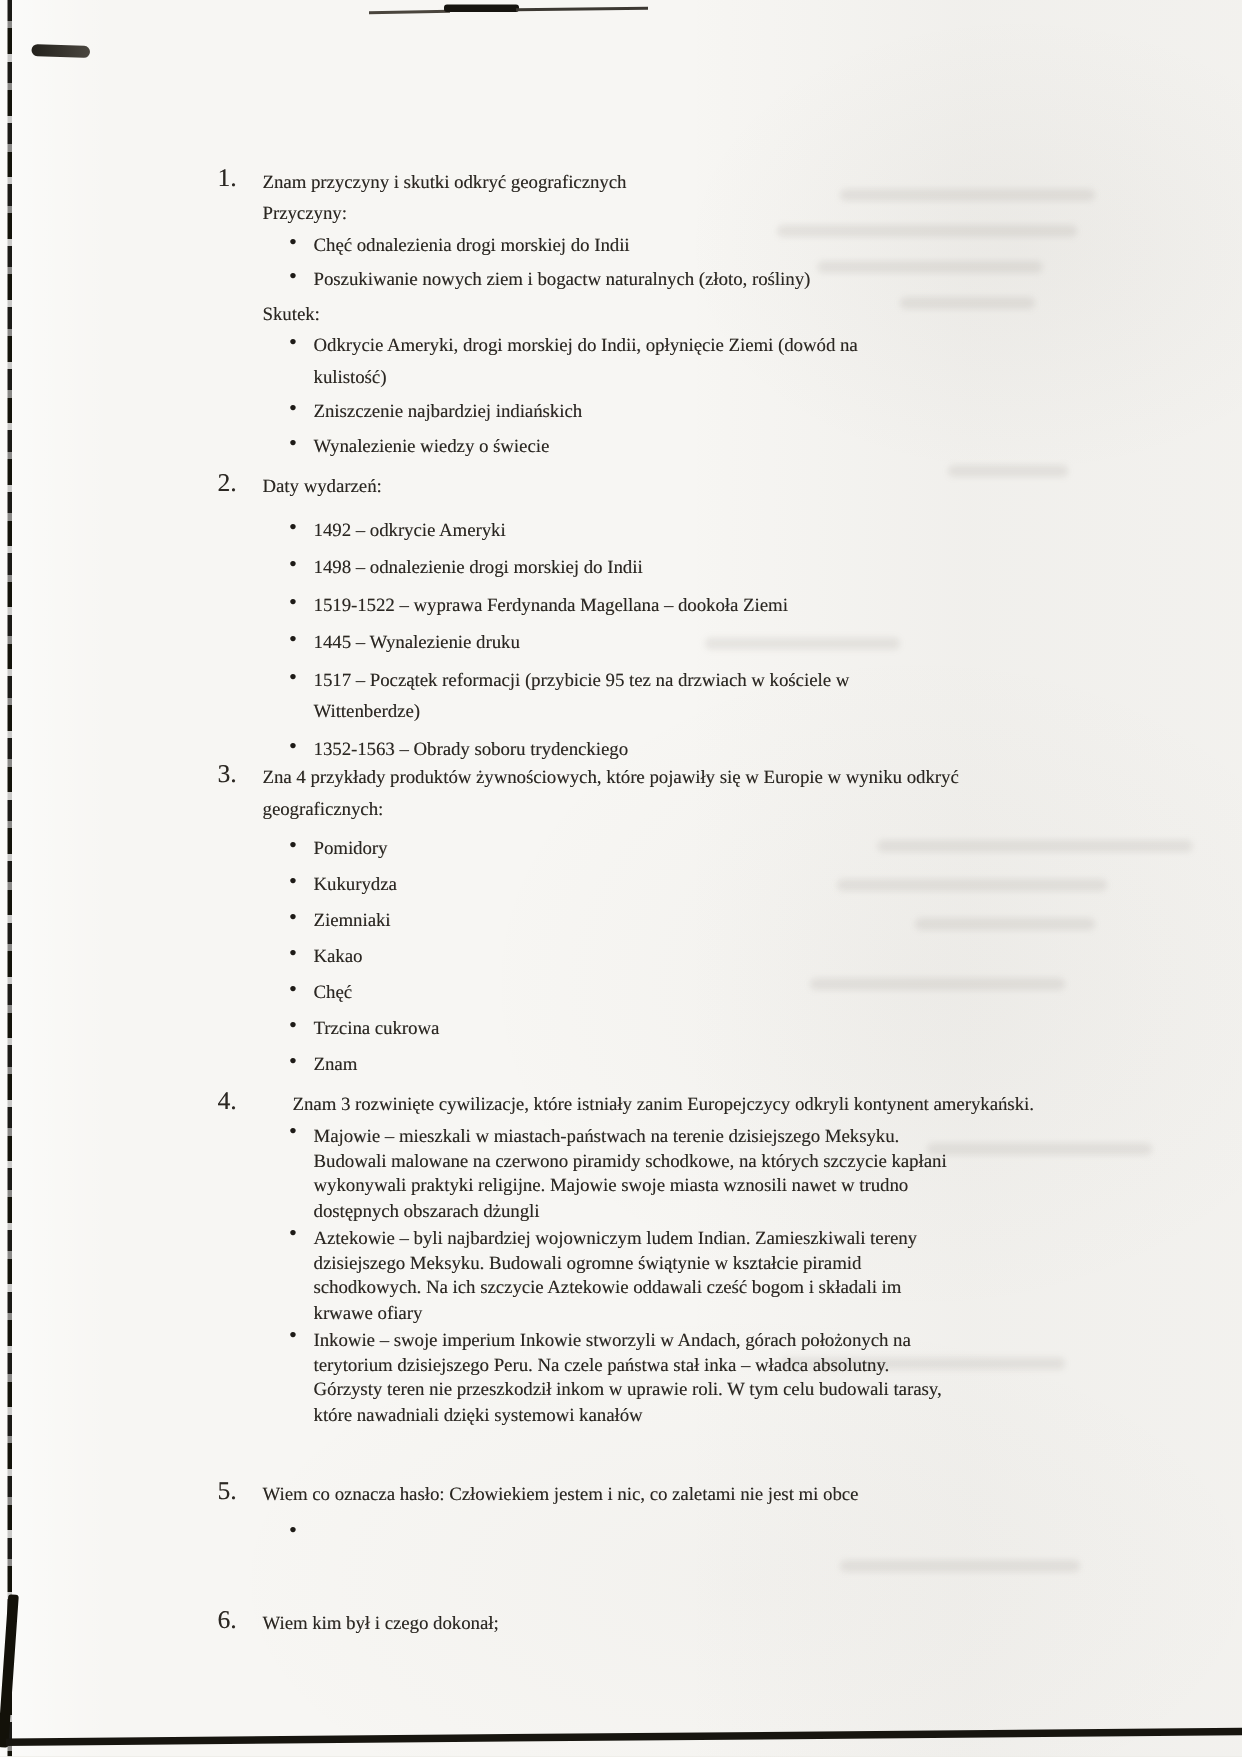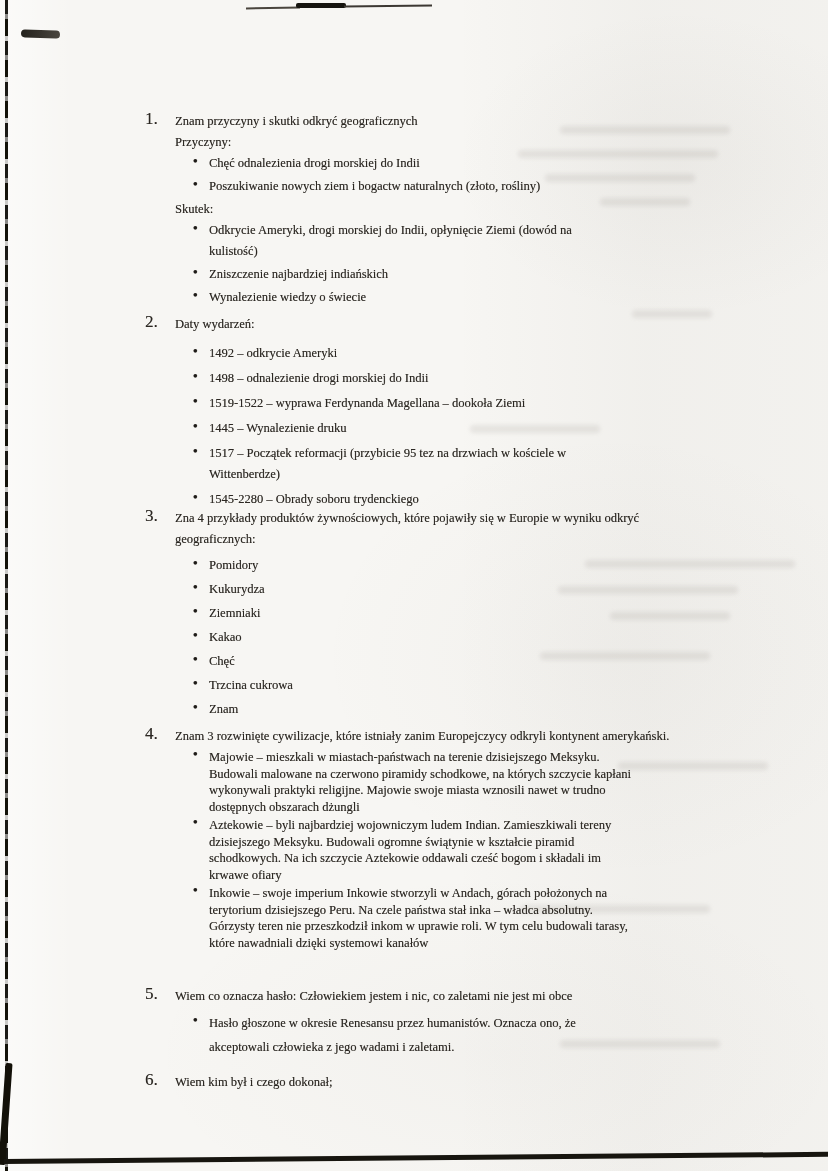--- a/index.html
+++ b/index.html
@@ -44,21 +44,21 @@
   .num{position:absolute;left:0;top:-3px;font-size:17px;line-height:22px;}
   .title{display:block;width:500px;}
   .grp-label{display:block;}
   .bullets{list-style:none;margin:0 0 0 18px;padding:0;}
   .bullets li{position:relative;padding-left:16px;margin-bottom:2px;}
   .dot{position:absolute;left:0;top:-3px;font-size:13px;font-weight:bold;color:#1e1b17;}
   .s1{top:111px;} .s2{top:314px;} .s3{top:508px;} .s4{top:726px;} .s5{top:986px;} .s6{top:1072px;}
   .s1 li,.s2 li{width:410px;}
   .s2 .bullets{margin-top:8px;} .s2 li{margin-bottom:4px;}
   .s3 .bullets{margin-top:5px;} .s3 li{margin-bottom:3px;}
-  .s4 .title{line-height:20px;}
+  .s4 .title{line-height:20px;margin-left:20px;}
   .s4 .bullets{margin-top:3px;}
   .s4 li{width:425px;line-height:16.5px;margin-bottom:2px;}
   .s5 .bullets{margin-top:4px;} .s5 li{width:400px;line-height:24px;}
 </style>
 </head>
 <body>
 
 <div class="page">
 
   <div class="edge-left"></div>
@@ -103,21 +103,21 @@
 
   <div class="sec s2">
     <span class="num">2.</span>
     <span class="title">Daty wydarzeń:</span>
     <ul class="bullets">
       <li><span class="dot">•</span><span>1492 – odkrycie Ameryki</span></li>
       <li><span class="dot">•</span><span>1498 – odnalezienie drogi morskiej do Indii</span></li>
       <li><span class="dot">•</span><span>1519-1522 – wyprawa Ferdynanda Magellana – dookoła Ziemi</span></li>
       <li><span class="dot">•</span><span>1445 – Wynalezienie druku</span></li>
       <li><span class="dot">•</span><span>1517 – Początek reformacji (przybicie 95 tez na drzwiach w kościele w Wittenberdze)</span></li>
-      <li><span class="dot">•</span><span>1545-2280 – Obrady soboru trydenckiego</span></li>
+      <li><span class="dot">•</span><span>1352-1563 – Obrady soboru trydenckiego</span></li>
     </ul>
   </div>
 
   <div class="sec s3">
     <span class="num">3.</span>
     <span class="title" style="width:480px">Zna 4 przykłady produktów żywnościowych, które pojawiły się w Europie w wyniku odkryć geograficznych:</span>
     <ul class="bullets">
       <li><span class="dot">•</span><span>Pomidory</span></li>
       <li><span class="dot">•</span><span>Kukurydza</span></li>
       <li><span class="dot">•</span><span>Ziemniaki</span></li>
@@ -135,21 +135,21 @@
       <li><span class="dot">•</span><span>Majowie – mieszkali w miastach-państwach na terenie dzisiejszego Meksyku. Budowali malowane na czerwono piramidy schodkowe, na których szczycie kapłani wykonywali praktyki religijne. Majowie swoje miasta wznosili nawet w trudno dostępnych obszarach dżungli</span></li>
       <li><span class="dot">•</span><span>Aztekowie – byli najbardziej wojowniczym ludem Indian. Zamieszkiwali tereny dzisiejszego Meksyku. Budowali ogromne świątynie w kształcie piramid schodkowych. Na ich szczycie Aztekowie oddawali cześć bogom i składali im krwawe ofiary</span></li>
       <li><span class="dot">•</span><span>Inkowie – swoje imperium Inkowie stworzyli w Andach, górach położonych na terytorium dzisiejszego Peru. Na czele państwa stał inka – władca absolutny. Górzysty teren nie przeszkodził inkom w uprawie roli. W tym celu budowali tarasy, które nawadniali dzięki systemowi kanałów</span></li>
     </ul>
   </div>
 
   <div class="sec s5">
     <span class="num">5.</span>
     <span class="title">Wiem co oznacza hasło: Człowiekiem jestem i nic, co zaletami nie jest mi obce</span>
     <ul class="bullets">
-      <li><span class="dot">•</span><span>Hasło głoszone w okresie Renesansu przez humanistów. Oznacza ono, że akceptowali człowieka z jego wadami i zaletami.</span></li>
+      <li><span class="dot">•</span></li>
     </ul>
   </div>
 
   <div class="sec s6">
     <span class="num">6.</span>
     <span class="title">Wiem kim był i czego dokonał;</span>
   </div>
 
 </div>
 

